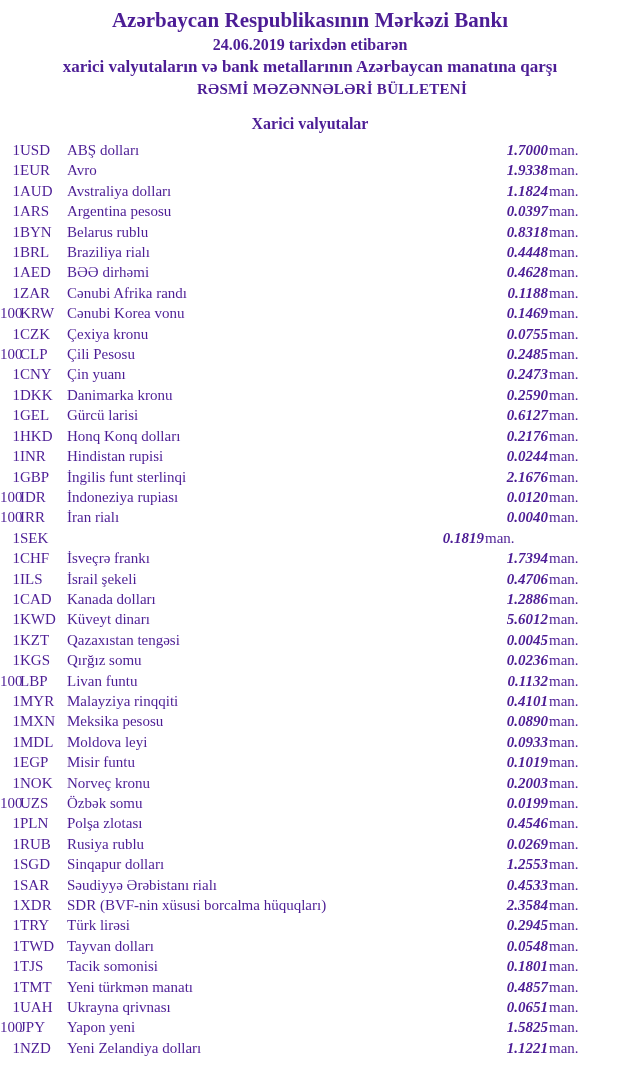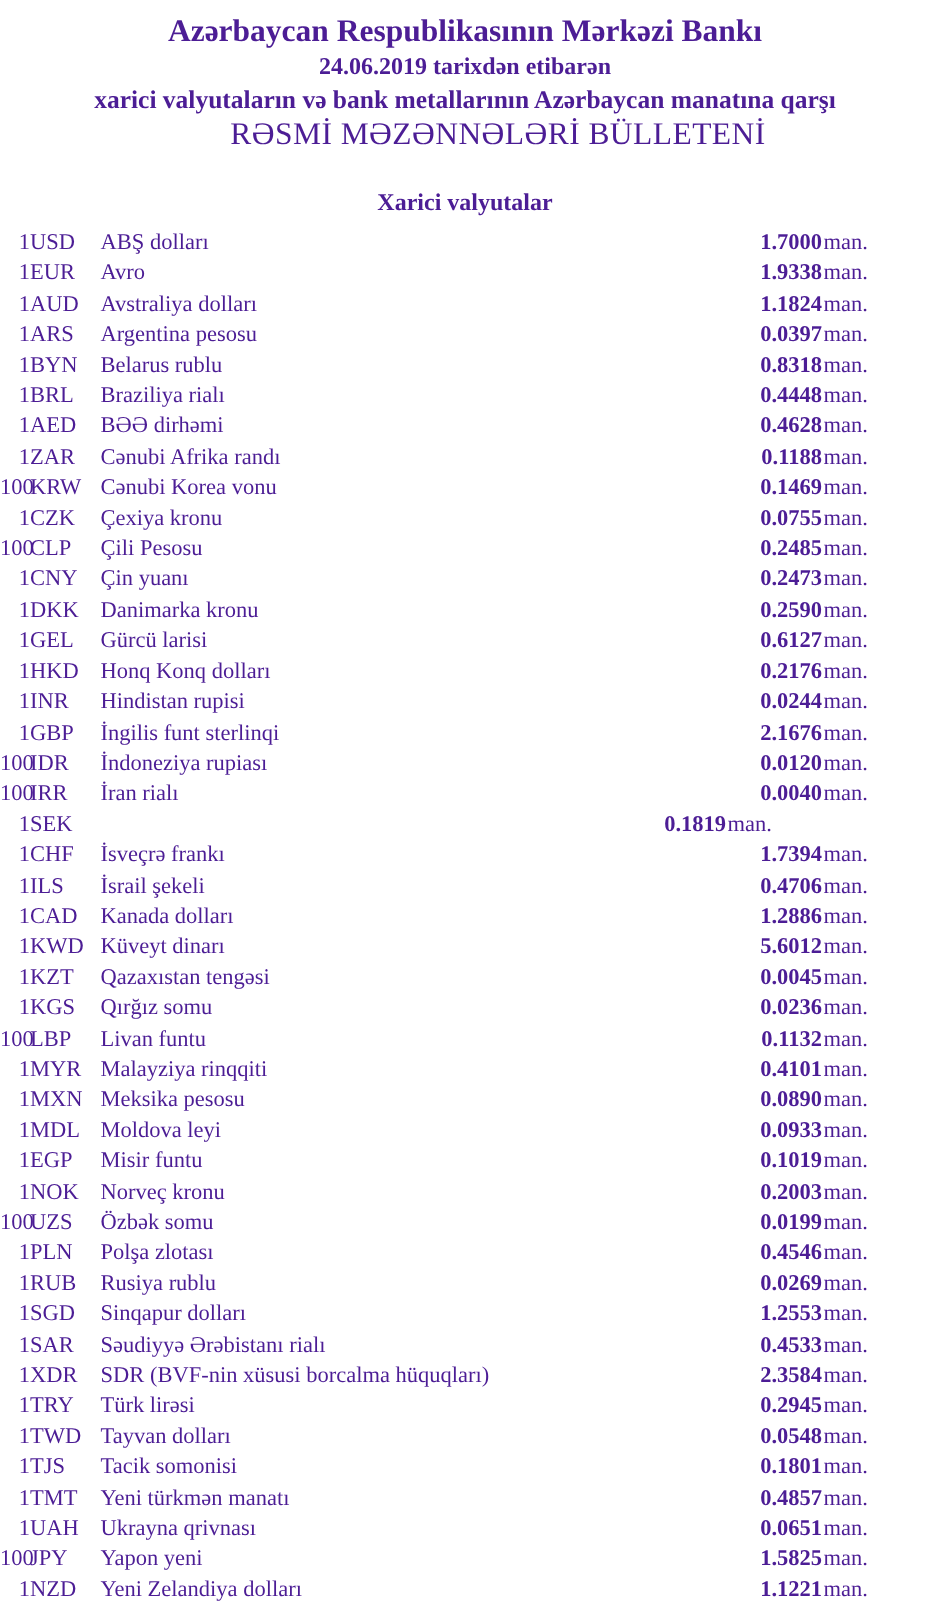--- a/index.html
+++ b/index.html
@@ -31,28 +31,28 @@
     line-height: 22px;
     font-weight: bold;
     font-family: Liberation Serif, serif;
   }
   .subtitle-line {
     font-size: 17px;
     line-height: 22px;
     font-weight: bold;
   }
   .bulletin-title {
-    font-size: 21px;
+    font-size: 15px;
     line-height: 22px;
-    font-weight: normal;
+    font-weight: bold;
     letter-spacing: 0.3px;
     padding-left: 44px;
   }
   .section-title {
-    margin-top: 26px;
+    margin-top: 14px;
     text-align: center;
     font-size: 16px;
     line-height: 20px;
     font-weight: bold;
   }
   .rates-table {
     margin-top: 6px;
   }
   .rate-row {
     display: grid;
@@ -71,20 +71,21 @@
   }
   .cell-name {
     text-align: left;
     padding-left: 1px;
     white-space: nowrap;
     overflow: hidden;
   }
   .cell-rate {
     text-align: right;
     font-weight: bold;
+    font-style: italic;
     white-space: nowrap;
   }
   .cell-unit {
     text-align: left;
     padding-left: 1px;
     white-space: nowrap;
   }
 </style>
 </head>
 <body>

